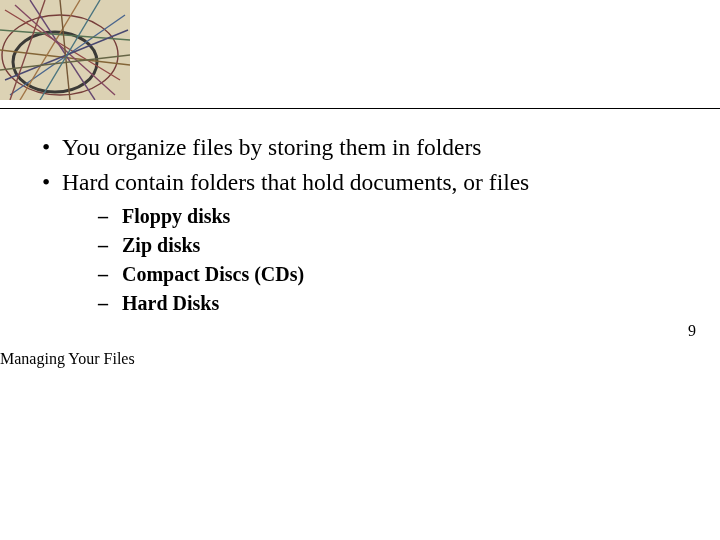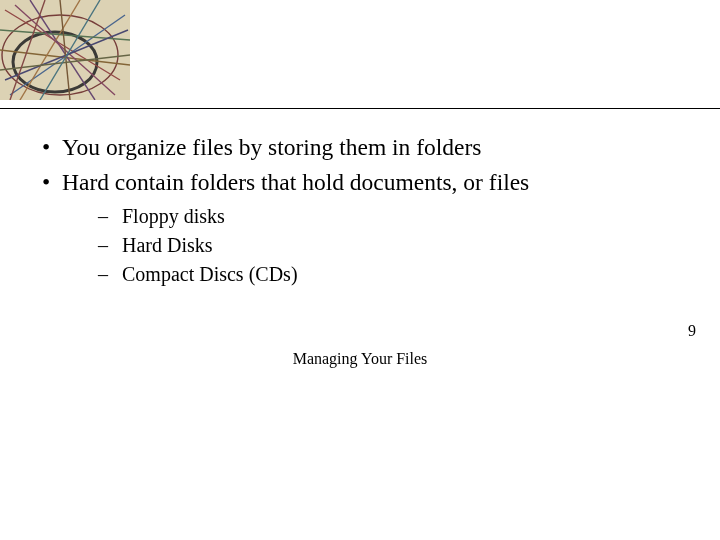--- a/index.html
+++ b/index.html
@@ -63,20 +63,21 @@
     left: 6px;
     top: 0;
     font-size: 23.5px;
   }
   ul.level2 {
     margin: 6px 0 0 0;
     padding: 0;
     list-style: none;
     font-size: 20px;
     line-height: 1.35;
+    font-weight: bold;
   }
   ul.level2 > li {
     position: relative;
     padding-left: 60px;
     margin-bottom: 2px;
   }
   ul.level2 > li::before {
     content: "–";
     position: absolute;
     left: 36px;
@@ -84,21 +85,21 @@
     font-size: 20px;
   }
   .gap {
     height: 12px;
   }
   .footer-title {
     position: absolute;
     bottom: 12px;
     left: 0;
     width: 720px;
-    text-align: center;
+    text-align: left;
     font-size: 16px;
   }
   .page-number {
     position: absolute;
     bottom: 40px;
     right: 24px;
     font-size: 16px;
   }
 </style>
 </head>
@@ -135,24 +136,27 @@
       <li>
         <span>You organize files by storing them in folders</span>
       </li>
       <li>
         <span>Hard contain folders that hold documents, or files</span>
         <ul class="level2">
           <li>
             <span>Floppy disks</span>
           </li>
           <li>
-            <span>Hard Disks</span>
+            <span>Zip disks</span>
           </li>
           <li>
             <span>Compact Discs (CDs)</span>
+          </li>
+          <li>
+            <span>Hard Disks</span>
           </li>
         </ul>
       </li>
     </ul>
     <div class="gap"></div>
   </div>
 
   <div class="page-number">9</div>
   <div class="footer-title">Managing Your Files</div>
 

